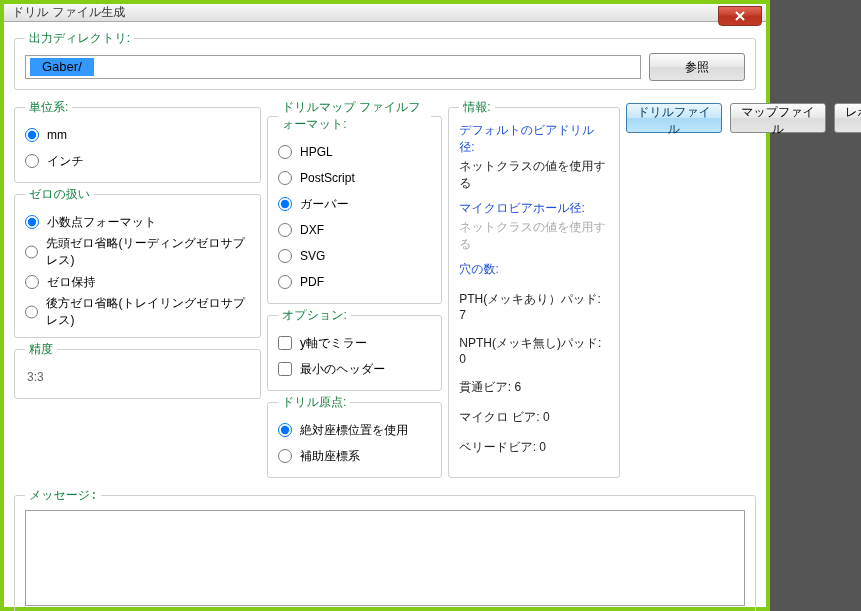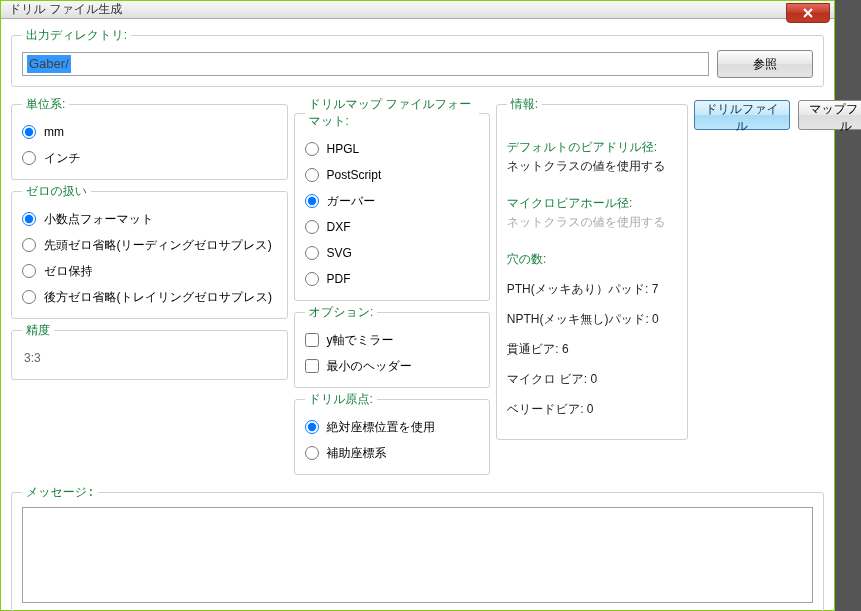--- a/index.html
+++ b/index.html
@@ -5,24 +5,24 @@
     * { box-sizing: border-box; margin: 0; padding: 0; }
     body {
       font-family: "MS UI Gothic", "Meiryo UI", sans-serif;
       font-size: 12px;
       background: #555;
       width: 861px;
       height: 611px;
       overflow: hidden;
     }
     .window {
-      width: 835px;
+      width: 770px;
       height: 611px;
       background: #fff;
-      border: 1px solid #84cc16;
+      border: 4px solid #84cc16;
       display: flex;
       flex-direction: column;
     }
     .titlebar {
       height: 26px;
       background: linear-gradient(to bottom, #f8f8f8, #e0e0e0);
       border-bottom: 1px solid #aaa;
       display: flex;
       align-items: center;
       padding-left: 8px;
@@ -75,22 +75,22 @@
       height: 24px;
       border: 1px solid #a0a0a0;
       padding: 2px 4px;
       font-size: 13px;
       color: #fff;
       background: #fff;
     }
     .dir-input-text {
       display: inline-block;
       background: #3399ff;
-      color: #404040;
-      padding: 0 2px;
+      color: #000000;
+      padding: 0 12px;
       line-height: 18px;
     }
     .btn {
       min-width: 96px;
       height: 28px;
       border: 1px solid #8a8a8a;
       border-radius: 3px;
       background: linear-gradient(to bottom, #fdfdfd, #e8e8e8 48%, #dcdcdc 52%, #e5e5e5);
       cursor: pointer;
       font-size: 12px;
@@ -118,21 +118,21 @@
     }
     .radio-row, .check-row {
       display: flex;
       align-items: center;
       gap: 8px;
       min-height: 26px;
     }
     input[type="radio"], input[type="checkbox"] {
       width: 14px; height: 14px;
     }
-    .info-label { color: #15803d; margin-top: 20px; }
+    .info-label { color: #1d4ed8; margin-top: 0; }
     .info-value { color: #222; margin: 2px 0 8px 0; }
     .info-value-disabled { color: #aaa; margin: 2px 0 8px 0; }
     .hole-list div { margin: 13px 0; color: #222; }
     .precision-val { color: #666; padding: 6px 2px; }
     .messages-area {
       width: 100%;
       height: 96px;
       border: 1px solid #a0a0a0;
       resize: none;
       overflow-y: scroll;

